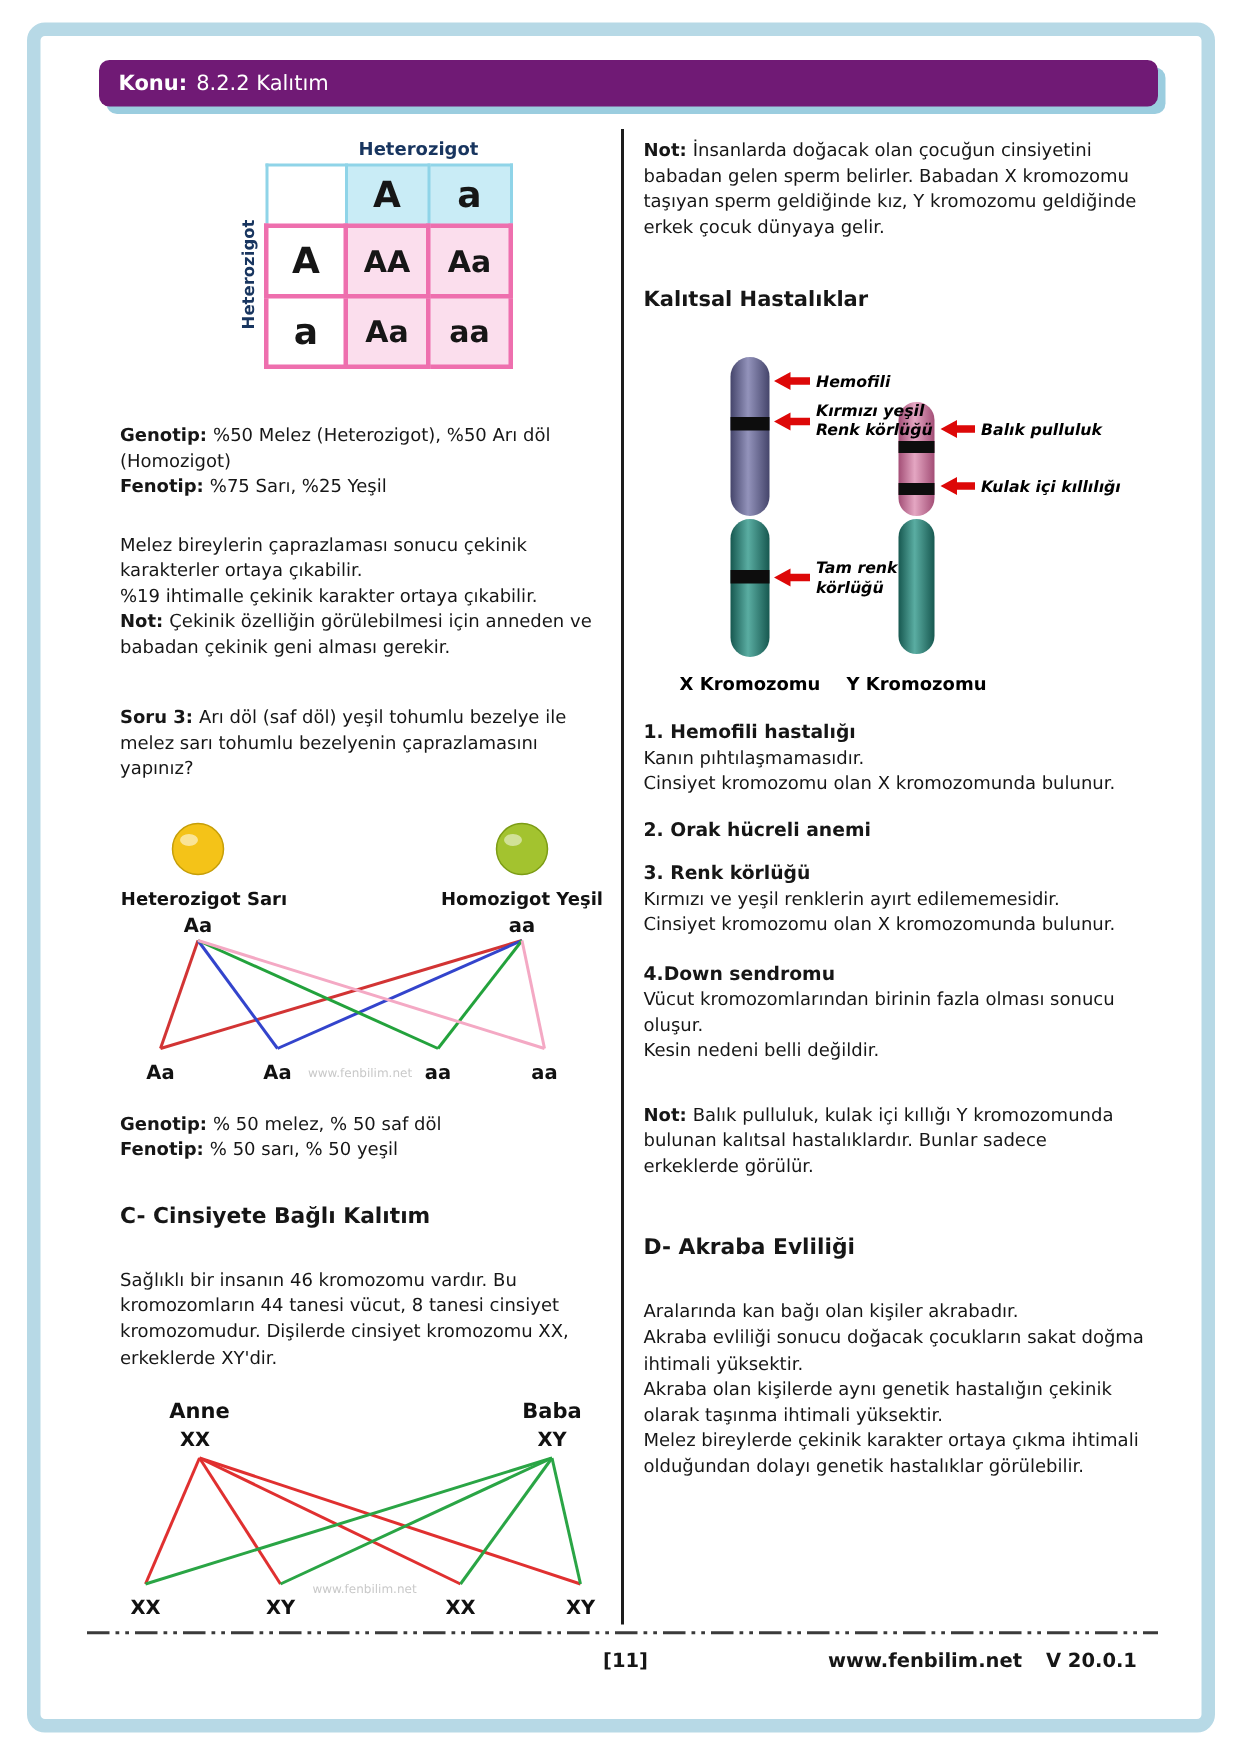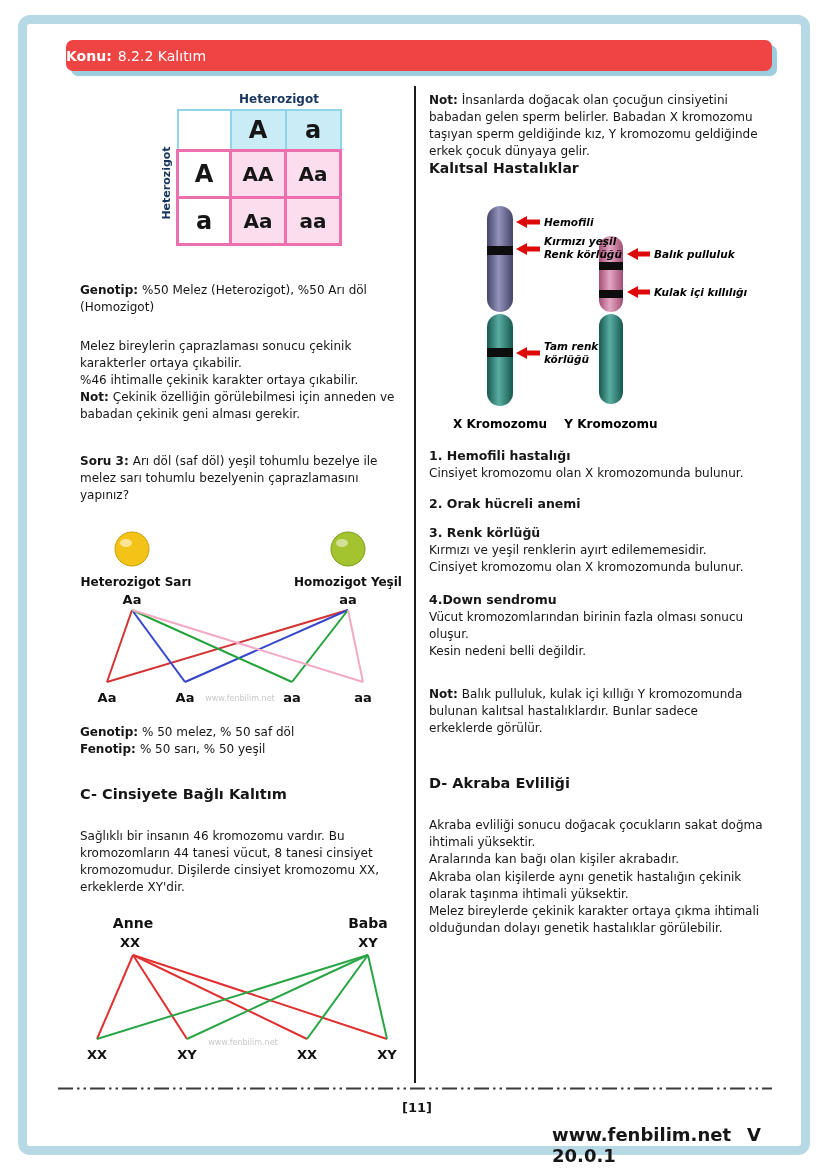--- a/index.html
+++ b/index.html
@@ -3,22 +3,22 @@
 <meta charset="utf-8">
 <style>
   html,body { margin:0; padding:0; }
   body {
     width:828px; height:1171px; position:relative; background:#ffffff;
     font-family:"DejaVu Sans", sans-serif; color:#161616; overflow:hidden;
   }
   .frame { position:absolute; left:18px; top:15px; width:792px; height:1140px;
     border:9px solid #b7d9e6; border-radius:12px; pointer-events:none; box-sizing:border-box; }
   .banner { position:absolute; left:66px; top:40px; width:706px; height:31px;
-    background:#ef4444; border-radius:7px; box-shadow:5px 5px 0 #9bcddf;
-    color:#ffffff; font-size:14px; display:flex; align-items:center; box-sizing:border-box; }
+    background:#701a75; border-radius:7px; box-shadow:5px 5px 0 #9bcddf;
+    color:#ffffff; font-size:14px; display:flex; align-items:center; padding-left:13px; box-sizing:border-box; }
   .banner .b { font-weight:bold; margin-right:6px; }
   .divider { position:absolute; left:414px; top:86px; width:2px; height:997px; background:#1c1c1c; }
   .col { position:absolute; top:92px; }
   .col-left { left:80px; width:330px; }
   .col-right { left:429px; width:334px; }
 
   .tblock { font-size:12px; line-height:1.42; }
   .blabel { font-weight:bold; margin-right:4px; }
   .heading { font-size:14.5px; font-weight:bold; margin:0; }
   .dtitle { font-weight:bold; font-size:12.5px; margin-bottom:2px; }
@@ -43,25 +43,25 @@
   .cgen    { font-weight:bold; font-size:13px; text-anchor:middle; fill:#111111; }
   .coff    { font-weight:bold; font-size:13px; text-anchor:middle; fill:#111111; }
   .cparent { font-weight:bold; font-size:14px; text-anchor:middle; fill:#111111; }
   .cwm     { font-size:8px; text-anchor:middle; fill:#c9c9c9; }
   .figlabel{ font-weight:bold; font-style:italic; font-size:10.5px; fill:#000000; }
   .figcap  { font-weight:bold; font-size:12px; text-anchor:middle; fill:#000000; }
 
   .mt10{margin-top:10px}.mt14{margin-top:14px}.mt16{margin-top:16px}
   .mt20{}.mt22{margin-top:22px}.mt24{margin-top:24px}
   .mt26{margin-top:26px}.mt28{margin-top:28px}.mt30{margin-top:30px}
-  .mt32{}.mt36{margin-top:36px}.mt38{margin-top:38px}
+  .mt32{margin-top:32px}.mt36{margin-top:36px}.mt38{margin-top:38px}
 
   .footline { position:absolute; left:58px; top:1086px; }
   .footer-page { position:absolute; left:402px; top:1100px; font-size:13px; font-weight:bold; }
-  .footer-site { position:absolute; left:552px; top:1124px; font-size:18px; font-weight:bold; }
+  .footer-site { position:absolute; left:552px; top:1100px; font-size:13px; font-weight:bold; }
   .footer-site .fver { margin-left:16px; }
 </style>
 </head>
 <body>
 
 <div class="frame"></div>
 
 <div class="banner">
   <span class="b">Konu:</span>
   <span>8.2.2 Kalıtım</span>
@@ -94,25 +94,26 @@
           <td class="pn-in">Aa</td>
           <td class="pn-in">aa</td>
         </tr>
       </tbody>
         </table>
     </div>
   </div>
 
   <div class="tblock mt36">
     <div><span class="blabel">Genotip:</span><span>%50 Melez (Heterozigot), %50 Arı döl (Homozigot)</span></div>
+    <div><span class="blabel">Fenotip:</span><span>%75 Sarı, %25 Yeşil</span></div>
   </div>
 
   <div class="tblock mt22">
     <div>Melez bireylerin çaprazlaması sonucu çekinik karakterler ortaya çıkabilir.</div>
-    <div>%46 ihtimalle çekinik karakter ortaya çıkabilir.</div>
+    <div>%19 ihtimalle çekinik karakter ortaya çıkabilir.</div>
   </div>
 
   <div class="tblock mt20">
     <span class="blabel">Not:</span><span>Çekinik özelliğin görülebilmesi için anneden ve babadan çekinik geni alması gerekir.</span>
   </div>
 
   <div class="tblock mt30">
     <span class="blabel">Soru 3:</span><span>Arı döl (saf döl) yeşil tohumlu bezelye ile melez sarı tohumlu bezelyenin çaprazlamasını yapınız?</span>
   </div>
 
@@ -225,20 +226,21 @@
     <text class="figlabel" x="115" y="163">körlüğü</text>
     <text class="figlabel" x="225" y="58">Balık pulluluk</text>
     <text class="figlabel" x="225" y="96">Kulak içi kıllılığı</text>
     <text class="figcap" x="71" y="228">X Kromozomu</text>
     <text class="figcap" x="182" y="228">Y Kromozomu</text>
   </svg>
 
   <div class="mt10">
     <div class="dtitle">1. Hemofili hastalığı</div>
     <div class="tblock">
+      <div>Kanın pıhtılaşmamasıdır.</div>
       <div>Cinsiyet kromozomu olan X kromozomunda bulunur.</div>
     </div>
   </div>
 
   <div class="mt14">
     <div class="dtitle">2. Orak hücreli anemi</div>
     <div class="tblock">
     </div>
   </div>
 
@@ -258,22 +260,22 @@
     </div>
   </div>
 
   <div class="tblock mt26">
     <span class="blabel">Not:</span><span>Balık pulluluk, kulak içi kıllığı Y kromozomunda bulunan kalıtsal hastalıklardır. Bunlar sadece erkeklerde görülür.</span>
   </div>
 
   <h3 class="heading mt38">D- Akraba Evliliği</h3>
 
   <div class="tblock mt26">
+    <div>Aralarında kan bağı olan kişiler akrabadır.</div>
     <div>Akraba evliliği sonucu doğacak çocukların sakat doğma ihtimali yüksektir.</div>
-    <div>Aralarında kan bağı olan kişiler akrabadır.</div>
     <div>Akraba olan kişilerde aynı genetik hastalığın çekinik olarak taşınma ihtimali yüksektir.</div>
     <div>Melez bireylerde çekinik karakter ortaya çıkma ihtimali olduğundan dolayı genetik hastalıklar görülebilir.</div>
   </div>
 
 </div>
 
 <svg class="footline" width="714" height="5">
   <line x1="0" y1="2.5" x2="714" y2="2.5" stroke="#3a3a3a" stroke-width="2" stroke-dasharray="15 4 2.5 4 2.5 4"></line>
 </svg>
 <div class="footer-page">[11]</div>

